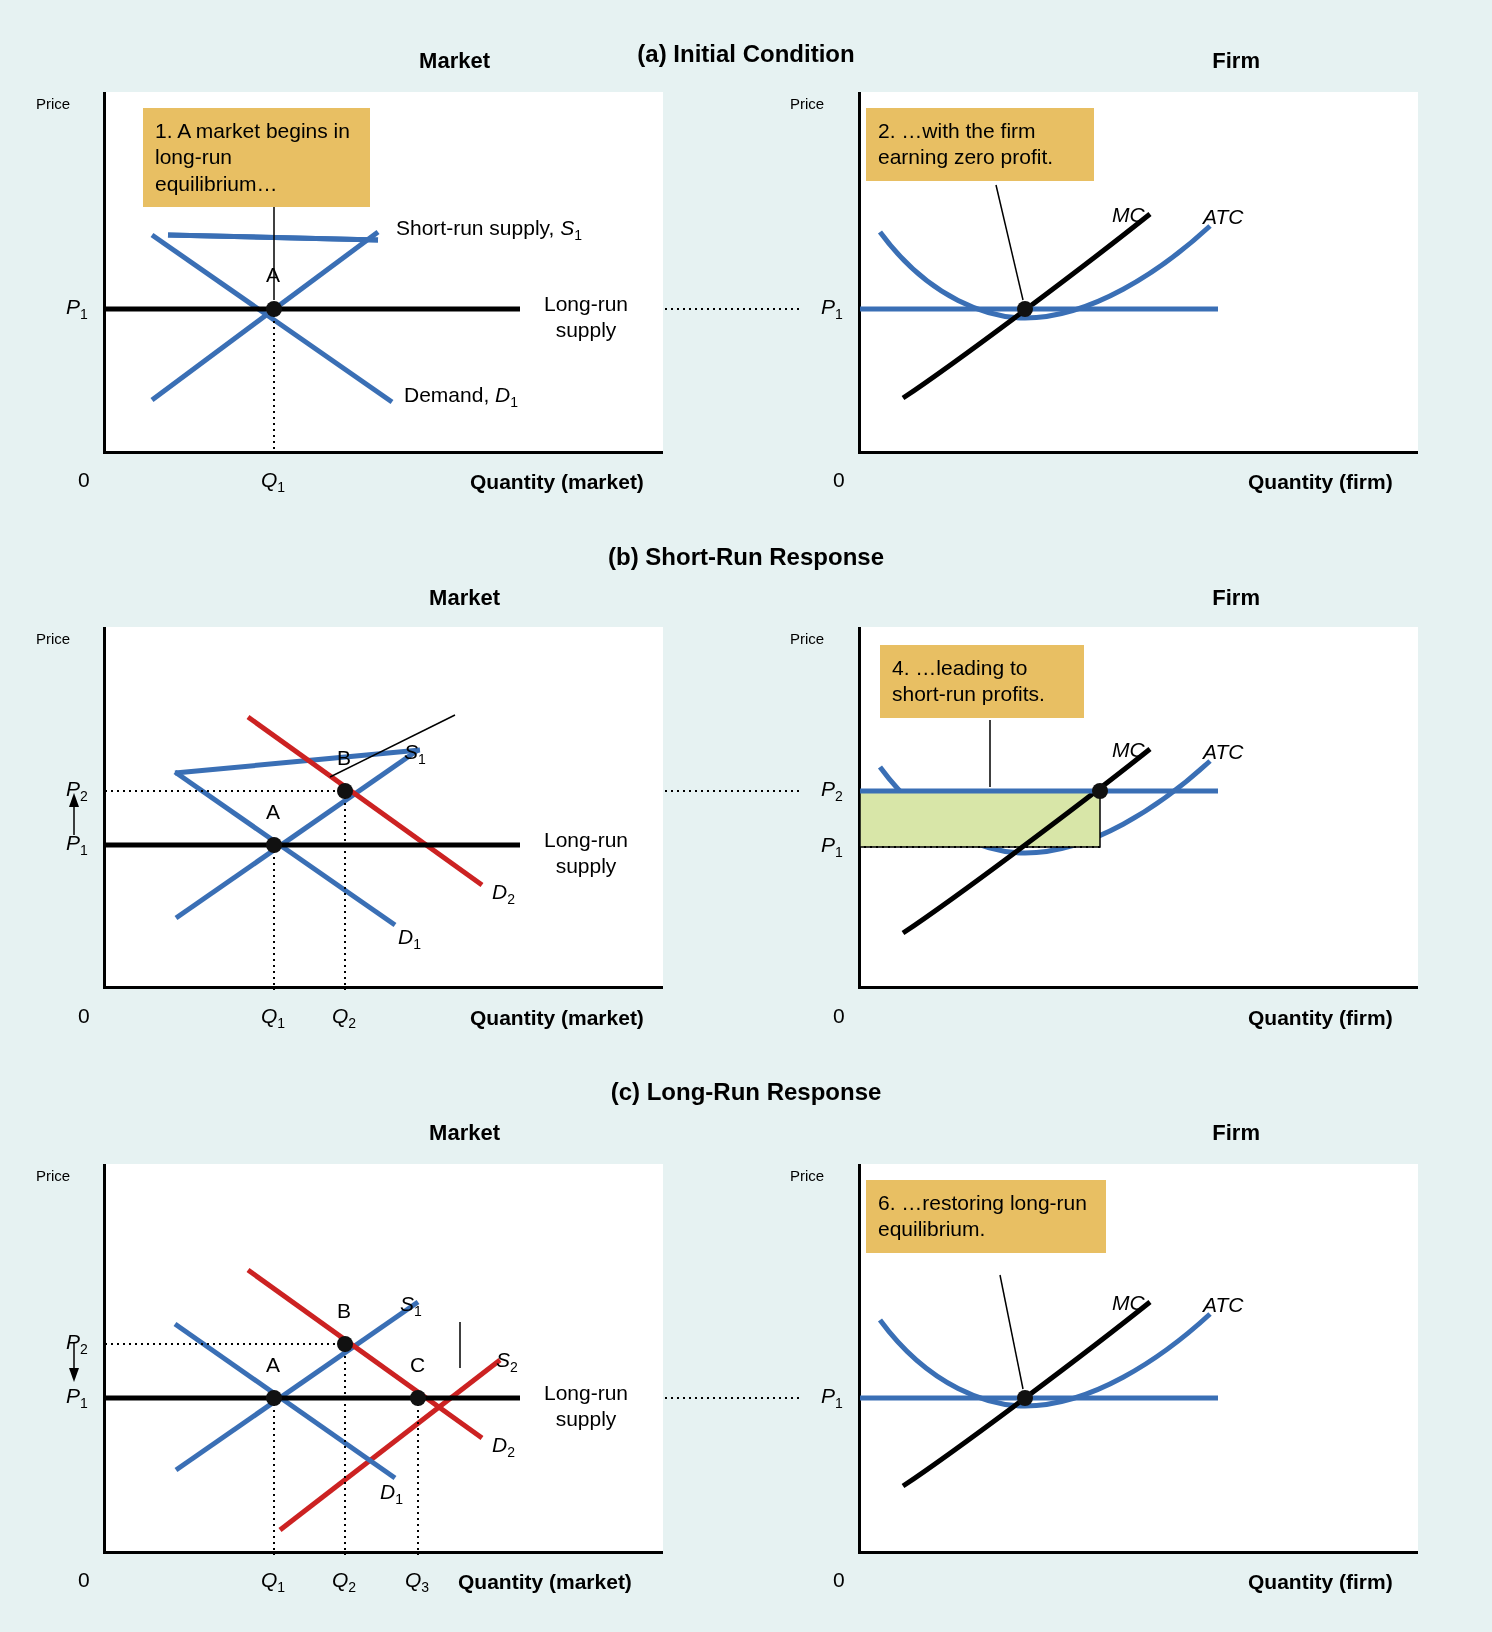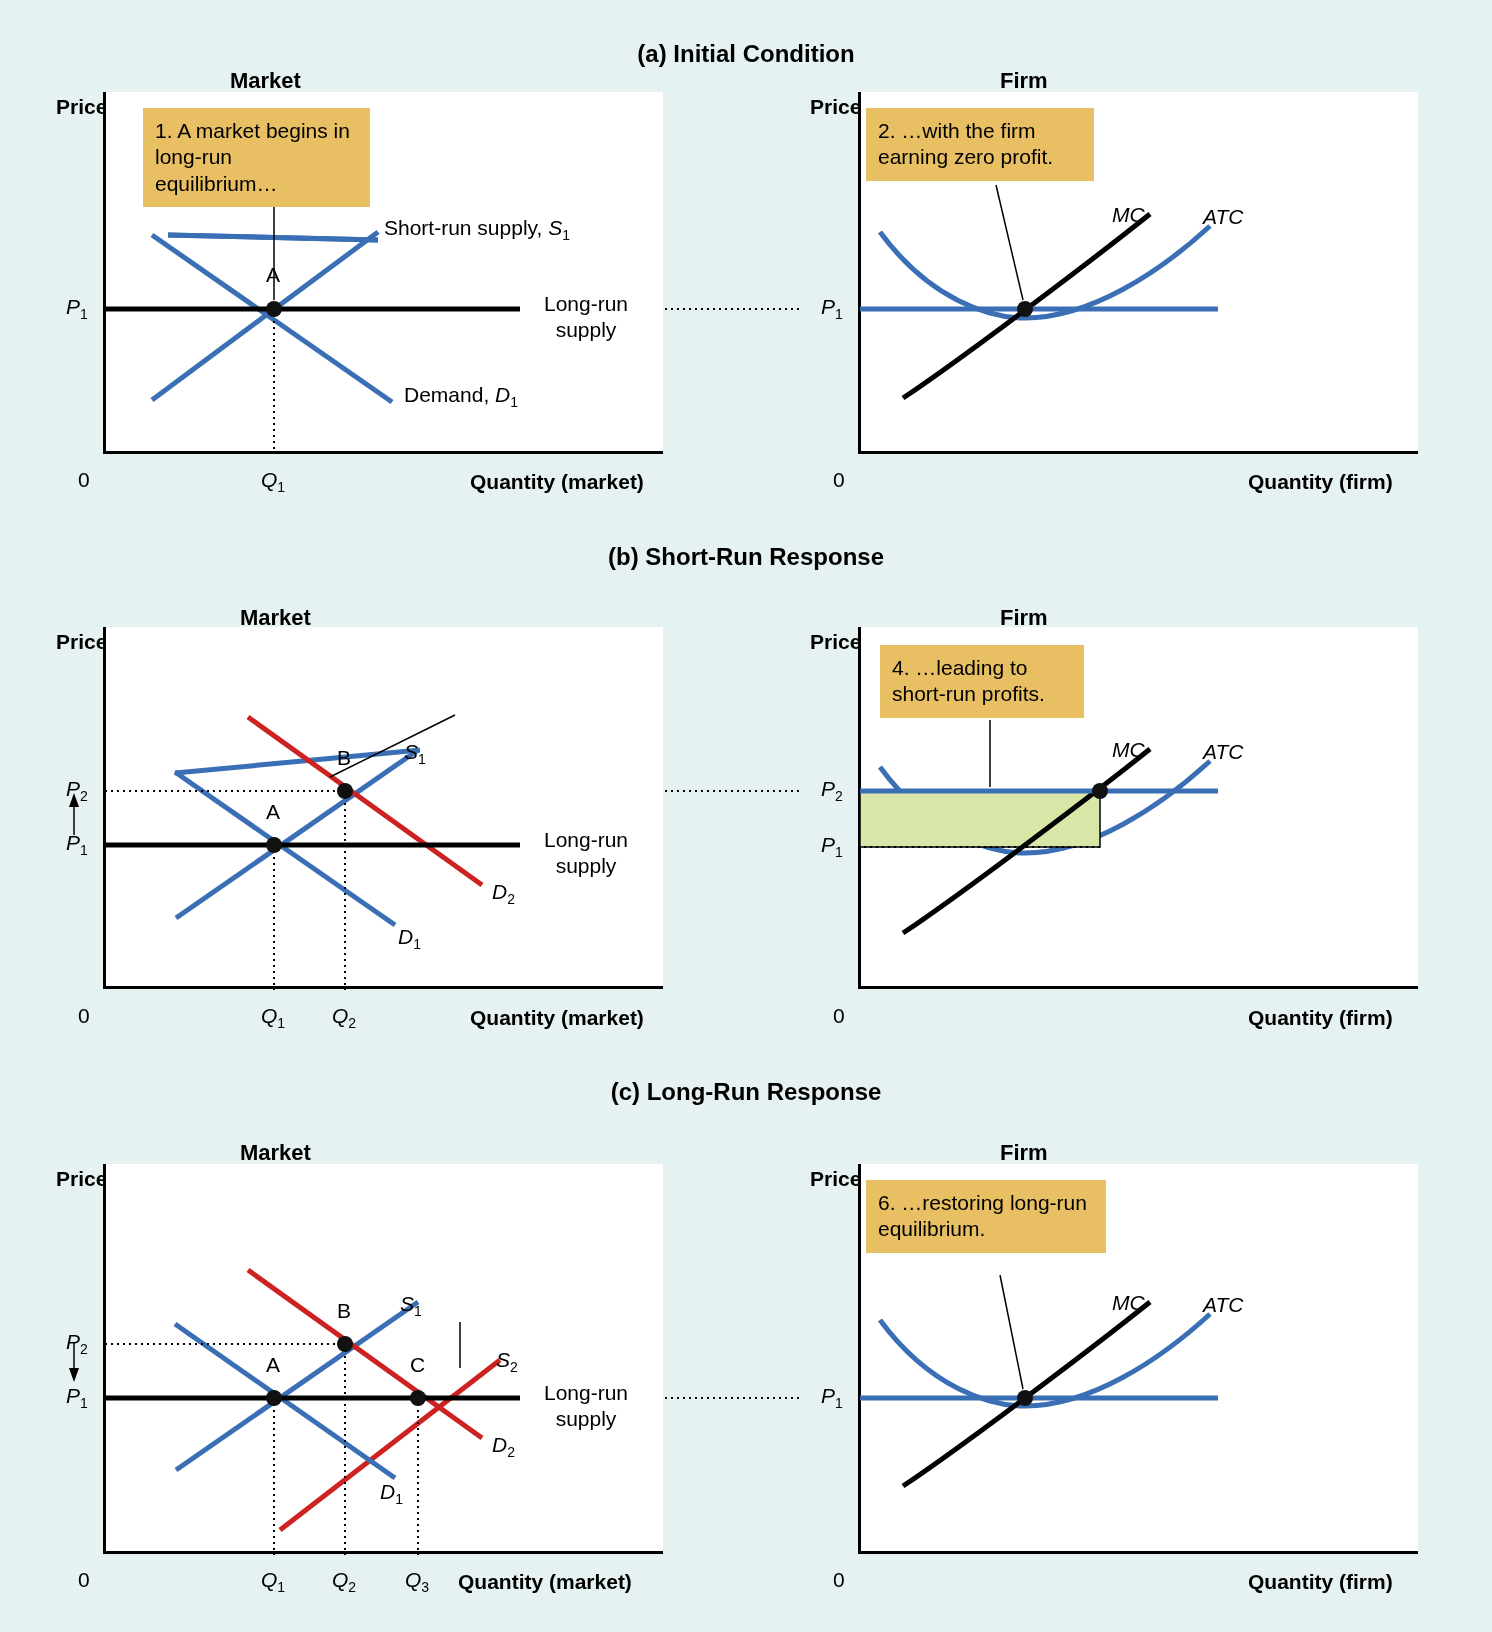--- a/index.html
+++ b/index.html
@@ -10,28 +10,28 @@
     color:#000;
     position:relative;
     overflow:hidden;
   }
   .panel{position:absolute;}
   .panel-title{
     position:absolute;
     font-size:24px;font-weight:bold;text-align:center;width:100%;
   }
   .sub-title{
-    position:absolute;font-size:22px;font-weight:bold;text-align:left;margin-top:20px;
+    position:absolute;font-size:22px;font-weight:bold;text-align:right;
   }
   .plot{
     position:absolute;background:#ffffff;
     border-left:3px solid #000;border-bottom:3px solid #000;
     box-sizing:border-box;
   }
-  .axis-label{position:absolute;font-size:21px;font-weight:bold;margin-left:20px;}
+  .axis-label{position:absolute;font-size:15px;font-weight:normal;}
   .axis-x-label{position:absolute;font-size:21px;font-weight:bold;}
   .zero{position:absolute;font-size:21px;}
   .tickname{position:absolute;font-size:21px;font-style:italic;}
   .tickname sub{font-style:normal;font-size:14px;}
   .curve-label{position:absolute;font-size:21px;}
   .curve-label i{font-style:italic;}
   .curve-label sub{font-size:14px;font-style:normal;}
   .callout{
     position:absolute;background:#e8bf63;color:#000;
     font-size:21px;line-height:1.25;padding:10px 12px;box-sizing:border-box;
@@ -87,21 +87,21 @@
     <line class="blue" x1="860" y1="309" x2="1218" y2="309"></line>
     <circle class="dot" cx="1025" cy="309" r="8"></circle>
     <line class="leader" x1="996" y1="185" x2="1023" y2="300"></line>
   </svg>
 
   <div class="callout" style="left:143px;top:108px;width:227px;">1. A market begins in long-run equilibrium…</div>
   <div class="callout" style="left:866px;top:108px;width:228px;">2. …with the firm earning zero profit.</div>
 
   <div class="ptlabel" style="left:266px;top:263px;">A</div>
 
-  <div class="curve-label" style="left:384px;top:216px;">Short-run supply, <i>S</i><sub>1</sub></div>
+  <div class="curve-label" style="left:396px;top:216px;">Short-run supply, <i>S</i><sub>1</sub></div>
   <div class="curve-label" style="left:531px;top:291px;width:110px;text-align:center;line-height:1.25;">Long-run<br>supply</div>
   <div class="curve-label" style="left:404px;top:383px;">Demand, <i>D</i><sub>1</sub></div>
 
   <div class="tickname" style="left:66px;top:295px;"><i>P</i><sub>1</sub></div>
   <div class="tickname" style="left:261px;top:468px;"><i>Q</i><sub>1</sub></div>
   <div class="zero" style="left:78px;top:468px;">0</div>
   <div class="axis-x-label" style="left:470px;top:470px;">Quantity (market)</div>
 
   <div class="tickname" style="left:821px;top:295px;"><i>P</i><sub>1</sub></div>
   <div class="zero" style="left:833px;top:468px;">0</div>

